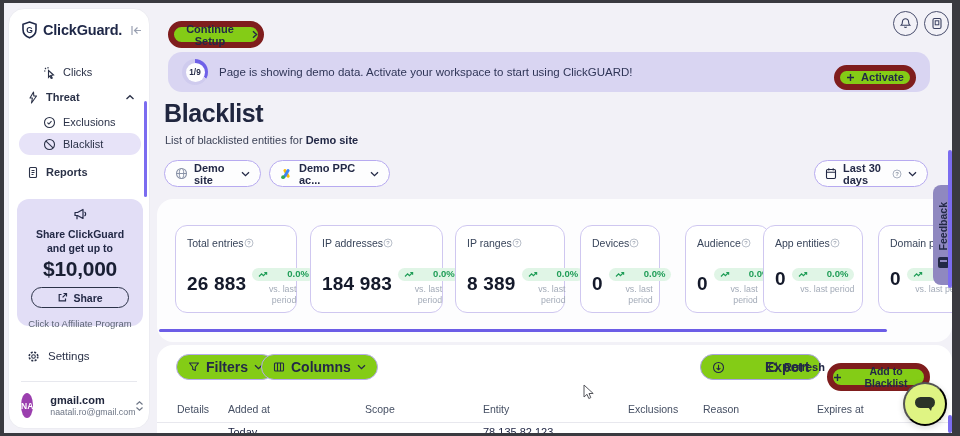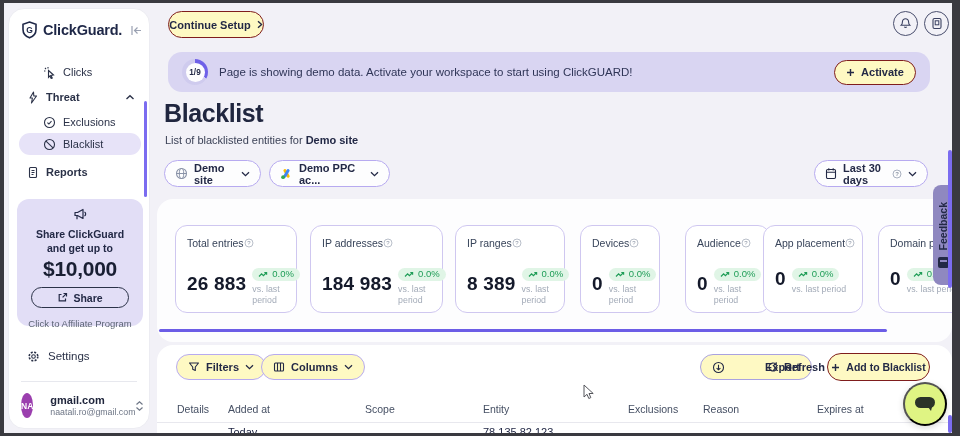--- a/index.html
+++ b/index.html
@@ -30,21 +30,21 @@
   .side-divider { position:absolute; left:12px; right:12px; top:372px; height:1px; background:#e7e8ee; }
   .user-row { position:absolute; left:12px; right:8px; top:384px; display:flex; align-items:center; }
   .avatar { width:25px; height:25px; border-radius:50%; background:#9b3fae; color:#fff; font-size:8.5px; font-weight:700; display:flex; align-items:center; justify-content:center; }
   .user-meta { margin-left:17px; line-height:1.15; }
   .user-name { font-size:11px; font-weight:700; color:#20263c; }
   .user-email { font-size:8.8px; color:#6e7686; }
   .user-sort { margin-left:auto; display:flex; }
 
   
   .pill { display:inline-flex; align-items:center; justify-content:center; gap:6px; border-radius:14px; font-size:11px; font-weight:700; color:#232946; cursor:pointer; }
-  .lime { background:#fef9c3; border:1px solid #7f1d1d; }
+  .lime { background:#84cc16; border:6px solid #7f1d1d;margin-top:10px; }
   .continue-setup { position:absolute; left:164px; top:8px; width:96px; height:27px; }
   .hdr-circle { position:absolute; top:8px; width:25px; height:25px; border-radius:50%; border:1px solid #4a4f6e; background:transparent; display:flex; align-items:center; justify-content:center; cursor:pointer; }
 
   
   .banner { position:absolute; left:164px; top:49px; width:762px; height:40px; background:#d9d5f2; border-radius:14px; display:flex; align-items:center; padding:0 14px; }
   .progress { width:26px; height:26px; border-radius:50%; background:conic-gradient(#6f61e8 0 120deg,#cfcbee 120deg 360deg); display:flex; align-items:center; justify-content:center; flex:none; }
   .progress-inner { width:19px; height:19px; border-radius:50%; background:#fdfdfe; display:flex; align-items:center; justify-content:center; font-size:8.2px; font-weight:700; color:#232946; }
   .banner-msg { margin-left:11px; font-size:11.5px; color:#2f3557; }
   .activate { margin-left:auto; width:82px; height:25px; border-radius:13px; }
 
@@ -55,27 +55,27 @@
 
   .sel-pill { position:absolute; top:157px; height:27px; background:#fdfdfe; border:1px solid #b7aaf0; border-radius:14px; display:flex; align-items:center; gap:6px; padding:0 10px; font-size:11px; font-weight:600; color:#232946; cursor:pointer; }
 
   
   .cards-panel { position:absolute; left:153px; top:196px; width:795px; height:143px; background:#fdfdfe; border-radius:16px; overflow:hidden; }
   .stat-card { position:absolute; top:26px; height:88px; background:#ffffff; border:1px solid #cfc7f0; border-radius:12px; padding:11px 11px 0; }
   .stat-label { display:flex; align-items:center; font-size:10.5px; font-weight:500; color:#38445a; white-space:nowrap; }
   .stat-body { position:absolute; left:11px; right:6px; top:38px; display:flex; align-items:center; gap:6px; }
   .stat-value { font-size:19px; font-weight:700; color:#14192a; letter-spacing:0.2px; white-space:nowrap; }
   .stat-side { line-height:1.15; }
-  .badge { display:inline-flex; align-items:center; gap:4px; background:#e0f5e6; color:#1f9d57; border-radius:9px; font-size:9.5px; font-weight:400; padding:1px 6px; white-space:nowrap; }
-  .vs { font-size:8.8px; color:#a3abb8; margin-top:2px; }
+  .badge { display:inline-flex; align-items:center; gap:19px; background:#e0f5e6; color:#1f9d57; border-radius:9px; font-size:9.5px; font-weight:700; padding:1px 6px; white-space:nowrap; }
+  .vs { font-size:8.8px; color:#a3abb8; margin-top:2px;text-align:right; }
   .cards-scroll { position:absolute; left:2px; top:130px; width:728px; height:3px; background:#6c5de6; border-radius:2px; }
 
   
   .table-panel { position:absolute; left:153px; top:342px; width:795px; height:88px; background:#ffffff; border-radius:16px 16px 0 0; overflow:hidden; }
-  .tb-pill { position:absolute; top:9px; height:26px; background:#fef9c3; border:1px solid #b7aaf0; border-radius:14px; display:flex; align-items:center; gap:6px; padding:0 11px; font-size:11px; font-weight:700; color:#232946; cursor:pointer; }
+  .tb-pill { position:absolute; top:9px; height:26px; background:#84cc16; border:1px solid #b7aaf0; border-radius:14px; display:flex; align-items:center; gap:6px; padding:0 11px; font-size:14px; font-weight:700; color:#232946; cursor:pointer; }
   .export-pill { border-color:#a9a2e0;gap:40px; }
   .refresh-btn { position:absolute; top:9px; left:610px; height:26px; display:flex; align-items:center; gap:5px; font-size:11px; font-weight:700; color:#232946; background:none; border:none; cursor:pointer; }
   .add-pill { position:absolute; left:670px; top:8px; width:103px; height:28px; border-radius:15px; }
   .th { position:absolute; top:58px; font-size:10.5px; color:#454f63; font-weight:400; }
   .row-divider { position:absolute; left:0; right:0; top:77px; height:1px; background:#e8e8ee; }
   .td-clip { position:absolute; top:81px; font-size:11px; color:#232946; }
 
   
   .feedback-tab { position:absolute; left:929px; top:182px; width:20px; height:100px; background:#8f88c0; border-radius:8px 0 0 8px; display:flex; flex-direction:column; align-items:center; justify-content:center; gap:6px; cursor:pointer; }
   .feedback-txt { writing-mode:vertical-rl; transform:rotate(180deg); font-size:10.5px; font-weight:700; color:#232946; }
@@ -432,21 +432,21 @@
                 </svg>
                 <span>0.0%</span>
               </span>
           <div class="vs" style="max-width:44px">vs. last period</div>
         </span>
       </div>
     </div>
 
     <div class="stat-card" style="left:606px; width:100px">
       <div class="stat-label">
-            <span>App placement</span>
+            <span>App entities</span>
         <span>
               <svg width="10" height="10" viewBox="0 0 10 10">
                 <circle cx="5" cy="5" r="4" fill="none" stroke="#b9bfca" stroke-width="1"></circle>
                 <text x="5" y="7.2" text-anchor="middle" font-size="6" fill="#8a93a3" font-family="Liberation Sans">?</text>
               </svg>
             </span>
       </div>
       <div class="stat-body">
         <span class="stat-value">0</span>
         <span class="stat-side">

